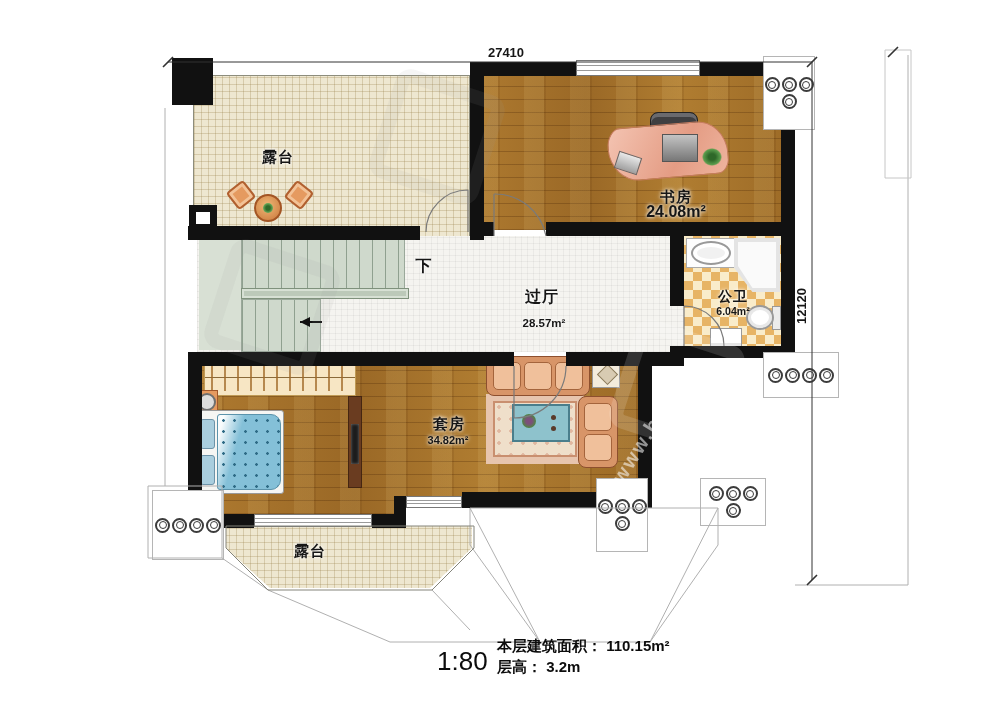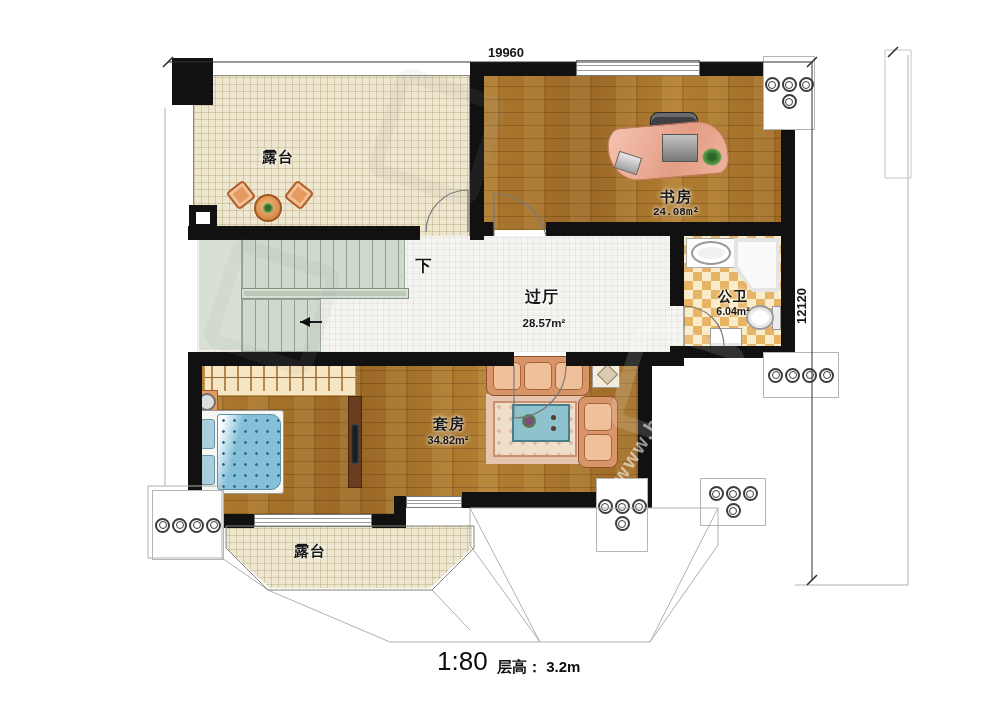--- a/index.html
+++ b/index.html
@@ -232,34 +232,35 @@
     </g>
 
     <g>
       <path d="M322,322 H300" stroke="#111" stroke-width="2" fill="none"></path>
       <path d="M300,322 l10,-5 v10 z" fill="#111"></path>
     </g>
   </svg>
 
   <div class="lbl" style="left:278px;top:157px;font-size:15px;">露台</div>
   <div class="lbl" style="left:676px;top:197px;font-size:15px;">书房</div>
-  <div class="lbl" style="left:676px;top:212px;font-size:11px;letter-spacing:0;font-family:Liberation Mono, monospace;">24.08m²</div>
+  <div class="lbl" style="left:676px;top:212px;font-size:16px;letter-spacing:0;">24.08m²</div>
   <div class="lbl" style="left:542px;top:297px;font-size:16px;">过厅</div>
   <div class="lbl" style="left:544px;top:323px;font-size:11.5px;letter-spacing:0;">28.57m²</div>
   <div class="lbl" style="left:733px;top:297px;font-size:14px;">公卫</div>
   <div class="lbl" style="left:733px;top:311px;font-size:10.5px;letter-spacing:0;">6.04m²</div>
   <div class="lbl" style="left:449px;top:424px;font-size:15px;">套房</div>
   <div class="lbl" style="left:448px;top:440px;font-size:11px;letter-spacing:0;">34.82m²</div>
   <div class="lbl" style="left:310px;top:551px;font-size:15px;">露台</div>
   <div class="lbl" style="left:424px;top:266px;font-size:16px;">下</div>
 
-  <div class="lbl" style="left:506px;top:52px;font-size:13px;text-shadow:none;letter-spacing:0;">19960</div>
+  <div class="lbl" style="left:506px;top:52px;font-size:13px;text-shadow:none;letter-spacing:0;">27410</div>
   <div class="lbl" style="left:801px;top:306px;font-size:13px;text-shadow:none;letter-spacing:0;transform:translate(-50%,-50%) rotate(-90deg);">12120</div>
 
   <div class="wm" style="left:595px;top:430px;transform:rotate(-58deg);color:rgba(255,255,255,.55);font-size:20px;font-weight:bold;letter-spacing:2px;">www.bai</div>
   <div class="wm wm-blob" style="left:380px;top:80px;"></div>
   <div class="wm wm-blob" style="left:215px;top:250px;"></div>
   <div class="wm wm-blob" style="left:620px;top:330px;border-color:rgba(255,255,255,.14);"></div>
 
   <div class="footer-txt" style="left:437px;top:646px;font-size:26px;font-weight:500;">1:80</div>
+  <div class="footer-txt" style="left:497px;top:637px;font-size:15px;font-weight:bold;">本层建筑面积： 110.15m²</div>
   <div class="footer-txt" style="left:497px;top:658px;font-size:15px;font-weight:bold;">层高： 3.2m</div>
 
 </div>
 
 </body></html>

